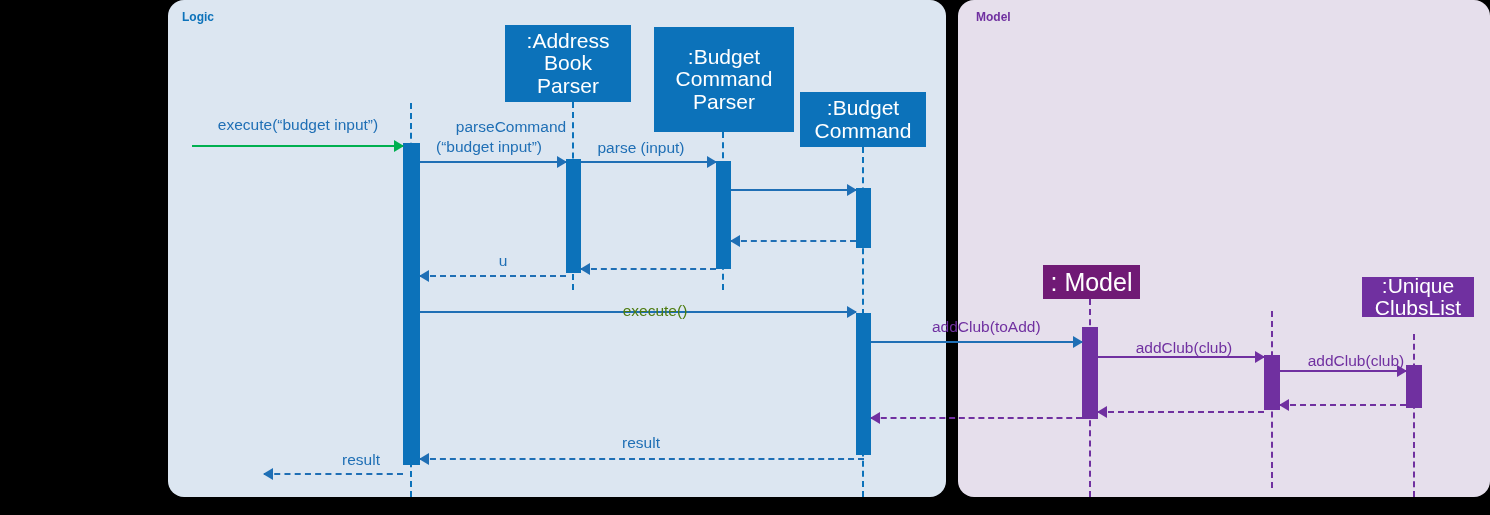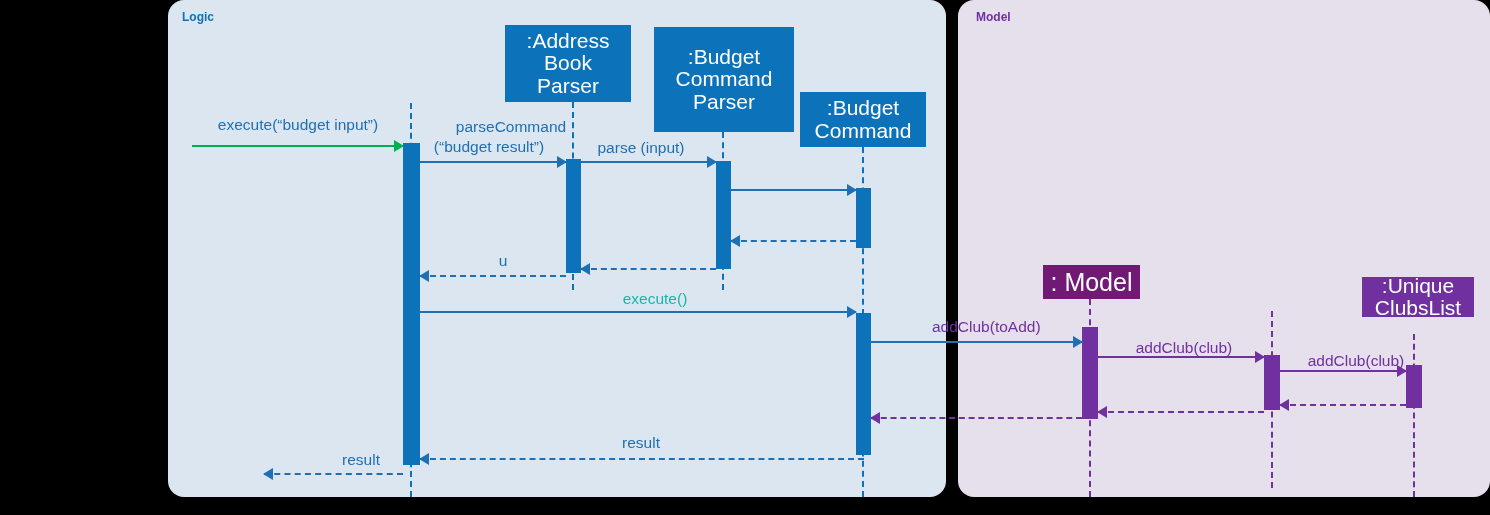--- a/index.html
+++ b/index.html
@@ -44,36 +44,36 @@
     <div class="act" style="left: 856px; top: 313px; width: 15px; height: 142px; background: rgb(12, 114, 186);"></div>
     <div class="act" style="left: 1082px; top: 327px; width: 16px; height: 92px; background: rgb(112, 48, 160);"></div>
     <div class="act" style="left: 1264px; top: 355px; width: 16px; height: 55px; background: rgb(112, 48, 160);"></div>
     <div class="act" style="left: 1406px; top: 365px; width: 16px; height: 43px; background: rgb(112, 48, 160);"></div>
     <div class="msg solid" style="left: 192px; top: 145px; width: 211px; border-top-color: rgb(0, 176, 80);"></div>
     <div class="head r" style="left: 394px; border-left: 10px solid rgb(0, 176, 80); top: 140px;"></div>
     <div class="lbl c" style="left: 298px; top: 116px; color: rgb(31, 111, 181);">execute(“budget input”)</div>
     <div class="msg solid" style="left: 420px; top: 161px; width: 146px; border-top-color: rgb(31, 111, 181);"></div>
     <div class="head r" style="left: 557px; border-left: 10px solid rgb(31, 111, 181); top: 156px;"></div>
     <div class="lbl c" style="left: 489px; top: 118px; color: rgb(31, 111, 181); margin-left: 22px;">parseCommand</div>
-    <div class="lbl c" style="left: 489px; top: 138px; color: rgb(31, 111, 181);">(“budget result”)</div>
+    <div class="lbl c" style="left: 489px; top: 138px; color: rgb(31, 111, 181);">(“budget input”)</div>
     <div class="msg solid" style="left: 581px; top: 161px; width: 135px; border-top-color: rgb(31, 111, 181);"></div>
     <div class="head r" style="left: 707px; border-left: 10px solid rgb(31, 111, 181); top: 156px;"></div>
     <div class="lbl c" style="left: 641px; top: 139px; color: rgb(31, 111, 181);">parse (input)</div>
     <div class="msg solid" style="left: 731px; top: 189px; width: 125px; border-top-color: rgb(31, 111, 181);"></div>
     <div class="head r" style="left: 847px; border-left: 10px solid rgb(31, 111, 181); top: 184px;"></div>
     <div class="msg dash" style="left: 731px; top: 240px; width: 125px; border-top-color: rgb(31, 111, 181);"></div>
     <div class="head l" style="left: 730px; border-right: 10px solid rgb(31, 111, 181); top: 235px;"></div>
     <div class="msg dash" style="left: 581px; top: 268px; width: 135px; border-top-color: rgb(31, 111, 181);"></div>
     <div class="head l" style="left: 580px; border-right: 10px solid rgb(31, 111, 181); top: 263px;"></div>
     <div class="msg dash" style="left: 420px; top: 275px; width: 146px; border-top-color: rgb(31, 111, 181);"></div>
     <div class="head l" style="left: 419px; border-right: 10px solid rgb(31, 111, 181); top: 270px;"></div>
     <div class="lbl c" style="left: 503px; top: 252px; color: rgb(31, 111, 181);">u</div>
     <div class="msg solid" style="left: 420px; top: 311px; width: 436px; border-top-color: rgb(31, 111, 181);"></div>
     <div class="head r" style="left: 847px; border-left: 10px solid rgb(31, 111, 181); top: 306px;"></div>
-    <div class="lbl c" style="left: 655px; top: 290px; color: #14b8a6;">execute()</div>
+    <div class="lbl c" style="left: 655px; top: 302px; color: #4d7c0f;">execute()</div>
     <div class="msg solid" style="left: 871px; top: 341px; width: 211px; border-top-color: rgb(31, 111, 181);"></div>
     <div class="head r" style="left: 1073px; border-left: 10px solid rgb(31, 111, 181); top: 336px;"></div>
     <div class="lbl" style="left: 932px; top: 318px; color: rgb(112, 48, 160);">addClub(toAdd)</div>
     <div class="msg solid" style="left: 1098px; top: 356px; width: 166px; border-top-color: rgb(112, 48, 160);"></div>
     <div class="head r" style="left: 1255px; border-left: 10px solid rgb(112, 48, 160); top: 351px;"></div>
     <div class="lbl c" style="left: 1184px; top: 339px; color: rgb(112, 48, 160);">addClub(club)</div>
     <div class="msg solid" style="left: 1280px; top: 370px; width: 126px; border-top-color: rgb(112, 48, 160);"></div>
     <div class="head r" style="left: 1397px; border-left: 10px solid rgb(112, 48, 160); top: 365px;"></div>
     <div class="lbl c" style="left: 1356px; top: 352px; color: rgb(112, 48, 160);">addClub(club)</div>
     <div class="msg dash" style="left: 1280px; top: 404px; width: 126px; border-top-color: rgb(112, 48, 160);"></div>

